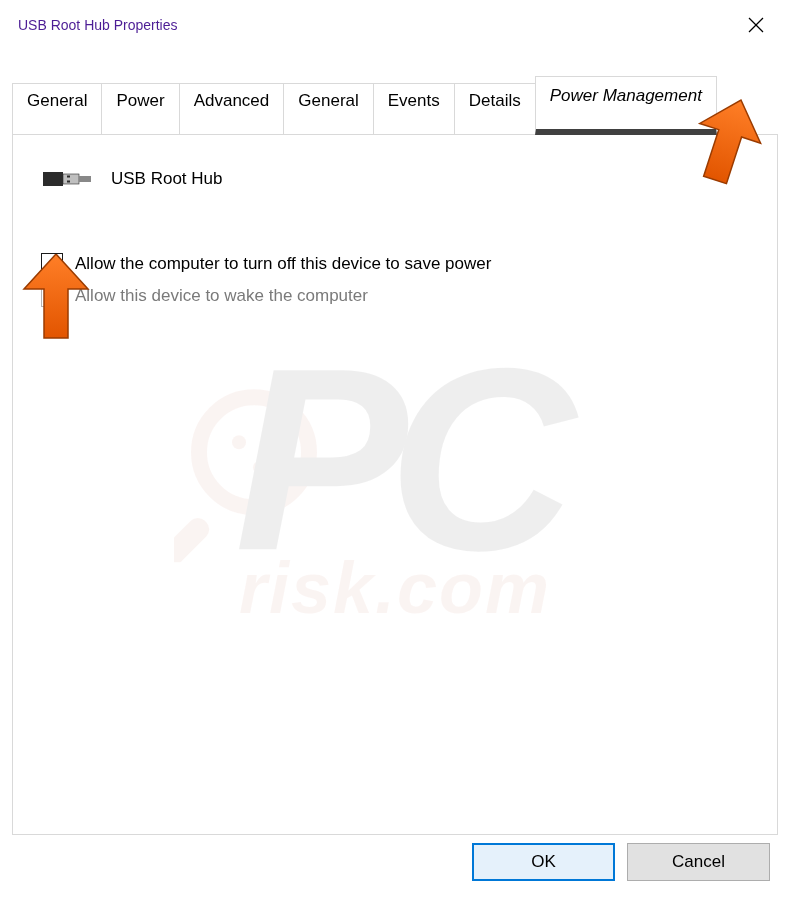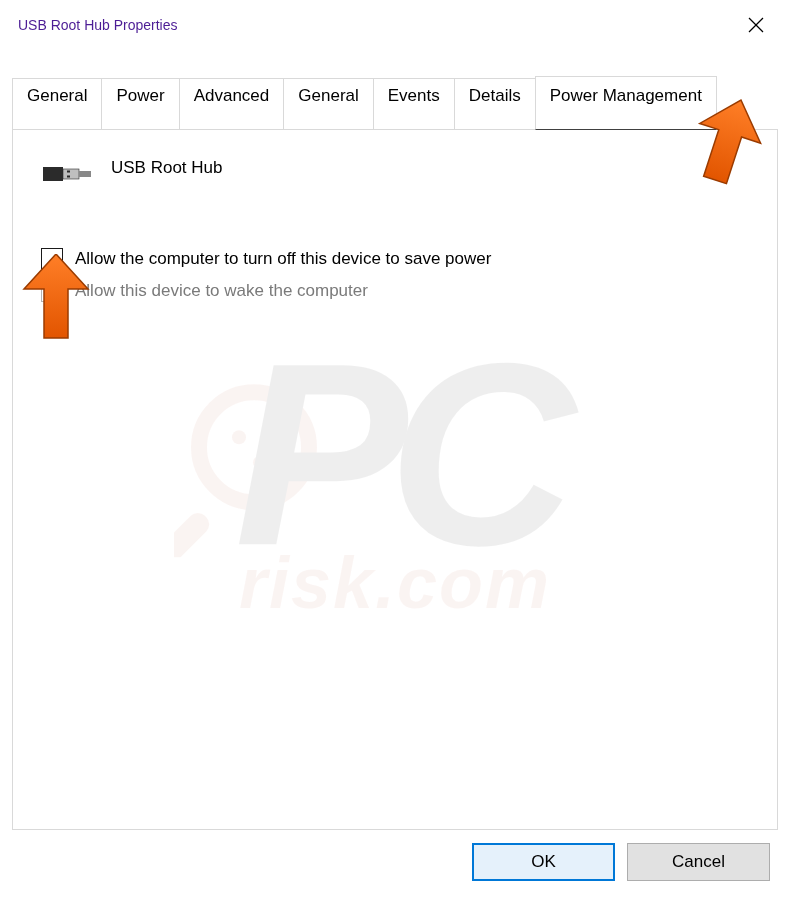--- a/index.html
+++ b/index.html
@@ -48,24 +48,25 @@
     font-size: 17px;
     color: #000;
     border: 1px solid #d9d9d9;
     border-bottom: 1px solid #d9d9d9;
     background: #fff;
     position: relative;
     margin-right: -1px;
     cursor: pointer;
   }
   .tab.active {
-    border-bottom: 1px solid #404040;
+    border-bottom: 6px solid #404040;
     z-index: 2;
     padding-top: 9px;
     margin-top: -2px;
+    font-style: italic;
   }
   .tab-underline {
     position: absolute;
     left: 12px; right: 12px; bottom: 0;
     height: 0;
     border-bottom: 1px solid #d9d9d9;
     z-index: 1;
   }
 
   
@@ -74,20 +75,21 @@
     border: 1px solid #d9d9d9;
     border-top: none;
     height: 700px;
     padding: 28px 22px 22px 22px;
     position: relative;
     background: #fff;
   }
 
   .device-row {
     display: flex;
+    align-items: center;
     gap: 18px;
     margin-bottom: 58px;
     margin-left: 6px;
   }
   .device-icon { width: 52px; height: 32px; }
   .device-name { font-size: 17px; }
 
   .checkbox-row {
     display: flex;
     align-items: center;

